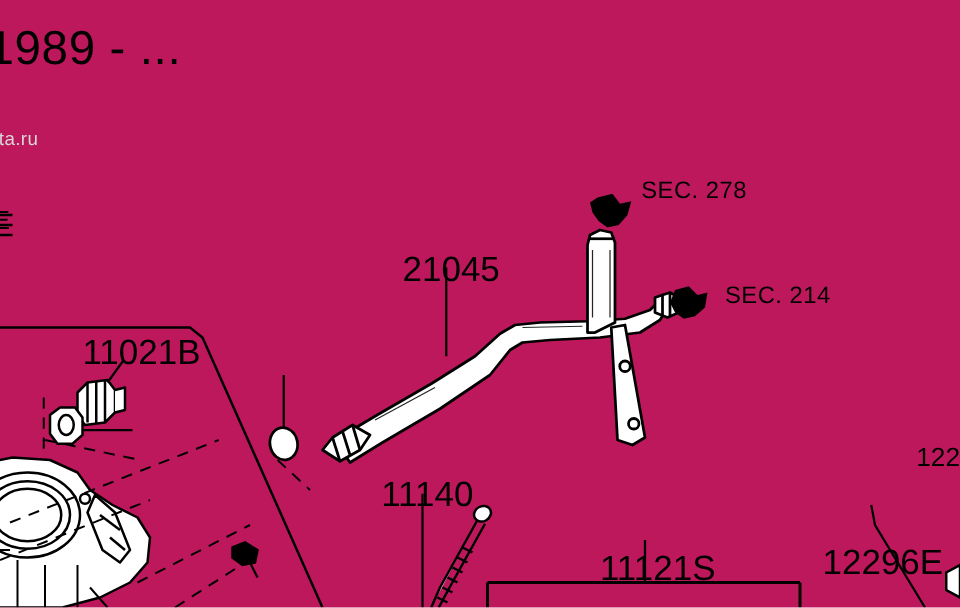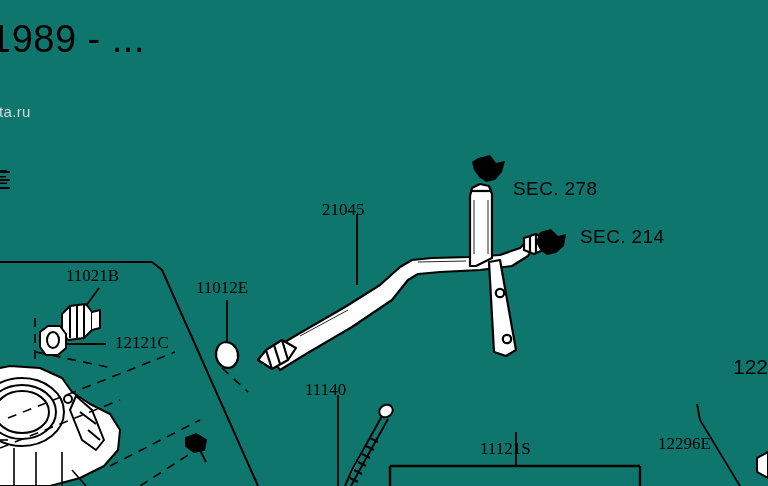--- a/index.html
+++ b/index.html
@@ -4,21 +4,21 @@
 <style>
   html, body {
     margin: 0;
     padding: 0;
     background: #ffffff;
   }
   #page {
     position: relative;
     width: 768px;
     height: 486px;
-    background: #0f766e;
+    background: #be185d;
     overflow: hidden;
     font-family: "Liberation Sans", sans-serif;
   }
   #diagram-svg {
     position: absolute;
     left: 0;
     top: 0;
     width: 768px;
     height: 486px;
   }
@@ -38,25 +38,25 @@
     font-size: 15px;
     color: #d8d8d8;
     white-space: nowrap;
     letter-spacing: 0.3px;
     font-family: "Liberation Sans", sans-serif;
   }
   .wm-left  { left: -26px; top: 103px; }
   .wm-center{ left: 385px; top: 103px; }
   .part-label {
     position: absolute;
-    font-size: 17px;
+    font-size: 28px;
     color: #000000;
     white-space: nowrap;
     letter-spacing: 0px;
-    font-family: Liberation Serif, serif;
+    font-family: Liberation Sans, sans-serif;
   }
   .sec-label {
     position: absolute;
     font-size: 19px;
     color: #000000;
     white-space: nowrap;
     letter-spacing: 0.4px;
     font-family: "Liberation Sans", sans-serif;
   }
   .edge-label {
@@ -240,32 +240,30 @@
   </svg>
 
   <div class="title-text">1989 - ...</div>
 
   <div class="watermark wm-left">cdata.ru</div>
 
   <div class="part-label" style="left:322px; top:200px;">21045</div>
 
   <div class="part-label" style="left:66px; top:266px;">11021B</div>
 
-  <div class="part-label" style="left:196px; top:278px;">11012E</div>
-
-  <div class="part-label" style="left:115px; top:333px;">12121C</div>
+
 
   <div class="part-label" style="left:305px; top:380px;">11140</div>
 
   <div class="part-label" style="left:480px; top:439px;">11121S</div>
 
   <div class="part-label" style="left:658px; top:390px;margin-top:44px;">12296E</div>
 
 
   <div class="edge-label" style="left:733px; top:355px;">122</div>
 
   <div class="edge-label" style="left:-6px; top:165px;">E</div>
 
-  <div class="sec-label" style="left:513px; top:142px;margin-top:36px;">SEC. 278</div>
+  <div class="sec-label" style="left:513px; top:142px;">SEC. 278</div>
 
   <div class="sec-label" style="left:580px; top:226px;">SEC. 214</div>
 
 </div>
 
 </body></html>

